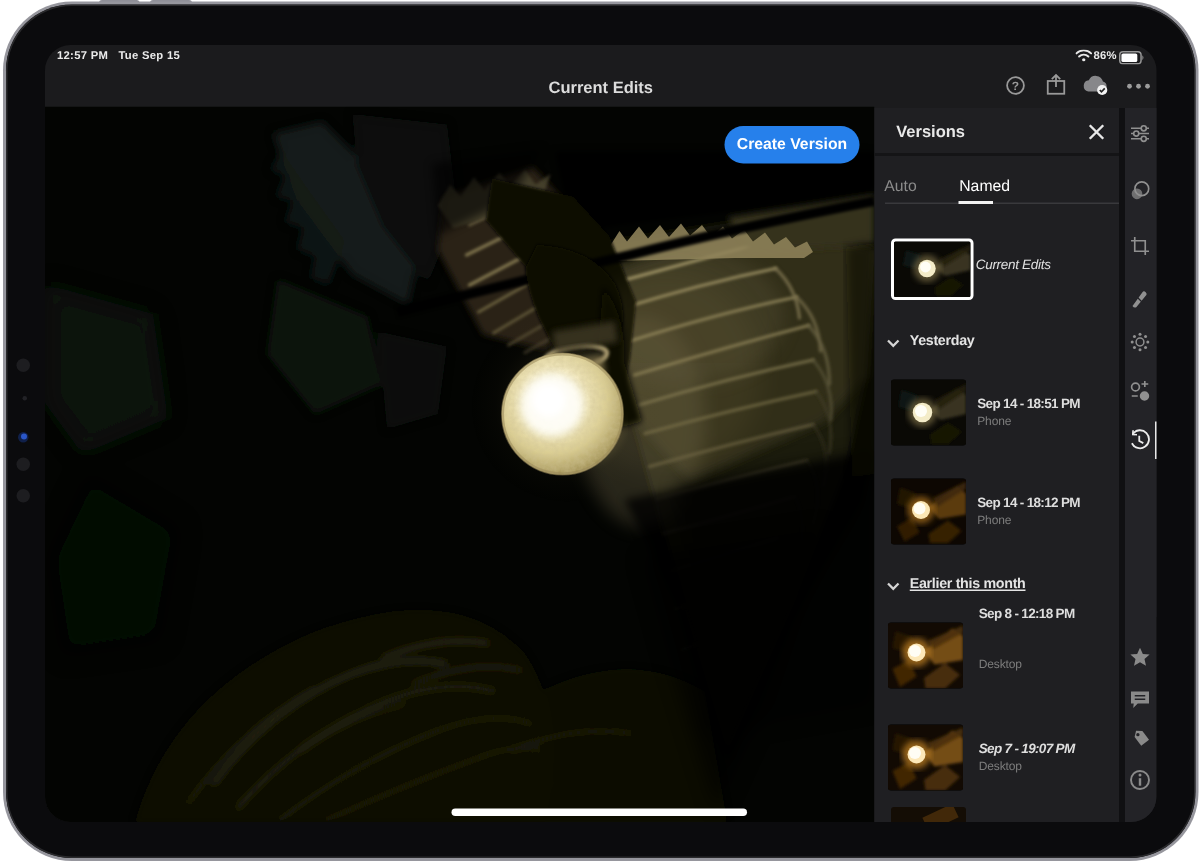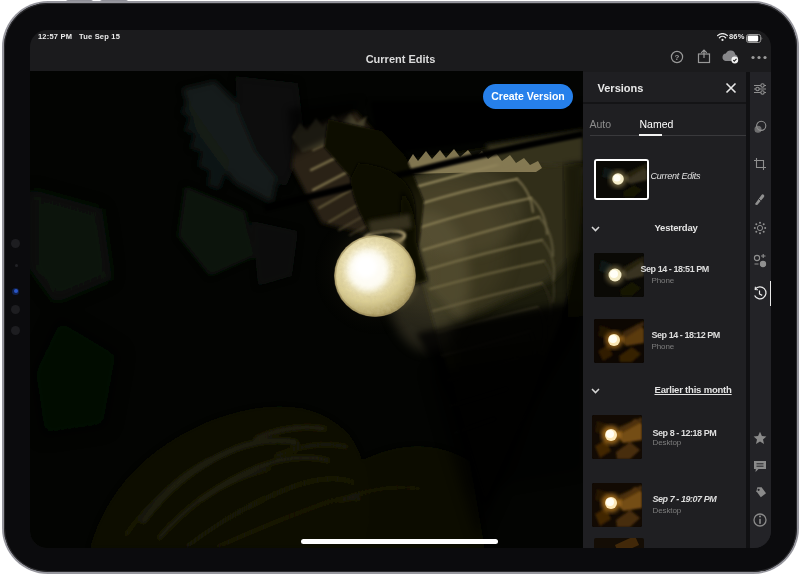--- a/index.html
+++ b/index.html
@@ -29,33 +29,33 @@
   #vhead{left:15px;top:10px;font-size:11px;font-weight:bold;color:#e8e8e8;}
   #vx{left:141px;top:9px;width:14px;height:14px;}
   #sep1{left:0;top:30px;width:163px;height:2px;background:#141416;}
   #tnamed{left:7px;top:46.5px;font-size:10.5px;color:#8c8c8c;}
   #tauto{left:57px;top:46.5px;font-size:10.5px;color:#fff;}
   #tu{left:56.5px;top:62px;width:23px;height:2px;background:#f2f2f2;}
   #sep2{left:7px;top:63px;width:156px;height:1px;background:#39393c;}
   .thumb{width:50px;height:44px;border-radius:2px;overflow:hidden;background:#000;}
   #ceth{left:11px;top:87px;width:51px;height:37px;border:2px solid #fff;border-radius:3px;overflow:hidden;background:#000;}
   #celab{left:68px;top:99px;font-style:italic;font-size:9px;color:#e0e0e0;letter-spacing:-0.2px;}
-  .sech{font-size:9.5px;font-weight:bold;color:#e4e4e4;letter-spacing:-0.2px;margin-left:48px;}
+  .sech{font-size:9.5px;font-weight:bold;color:#e4e4e4;letter-spacing:-0.2px;}
   #sec1c{left:8px;top:154px;}
   #sec1{left:24px;top:150px;}
   #e1t{left:11.5px;top:181.5px;}
-  #e1a{left:58px;top:192px;}
+  #e1a{left:69px;top:192px;}
   #e1b{left:69px;top:204.5px;}
   #e2t{left:11.5px;top:247px;}
   #e2a{left:69px;top:258px;}
   #e2b{left:69px;top:270.5px;}
   #sec2c{left:8px;top:316px;}
   #sec2{left:24px;top:312px;text-decoration:underline;}
   #e3t{left:9.5px;top:343.5px;}
-  #e3a{left:70px;top:356px;}
+  #e3a{left:70px;top:332px;}
   #e3b{left:70px;top:366.5px;}
   #e4t{left:9.5px;top:411.5px;}
   #e4a{left:70px;top:422px;font-style:italic;}
   #e4b{left:70px;top:434.5px;}
   .eta{font-size:9px;font-weight:bold;color:#dedede;letter-spacing:-0.45px;}
   .etb{font-size:8px;color:#7d7d7d;letter-spacing:-0.1px;}
   
   #home{left:271px;top:509px;width:197px;height:5px;background:#fff;border-radius:2.5px;}
   
   .dot{border-radius:50%;}

